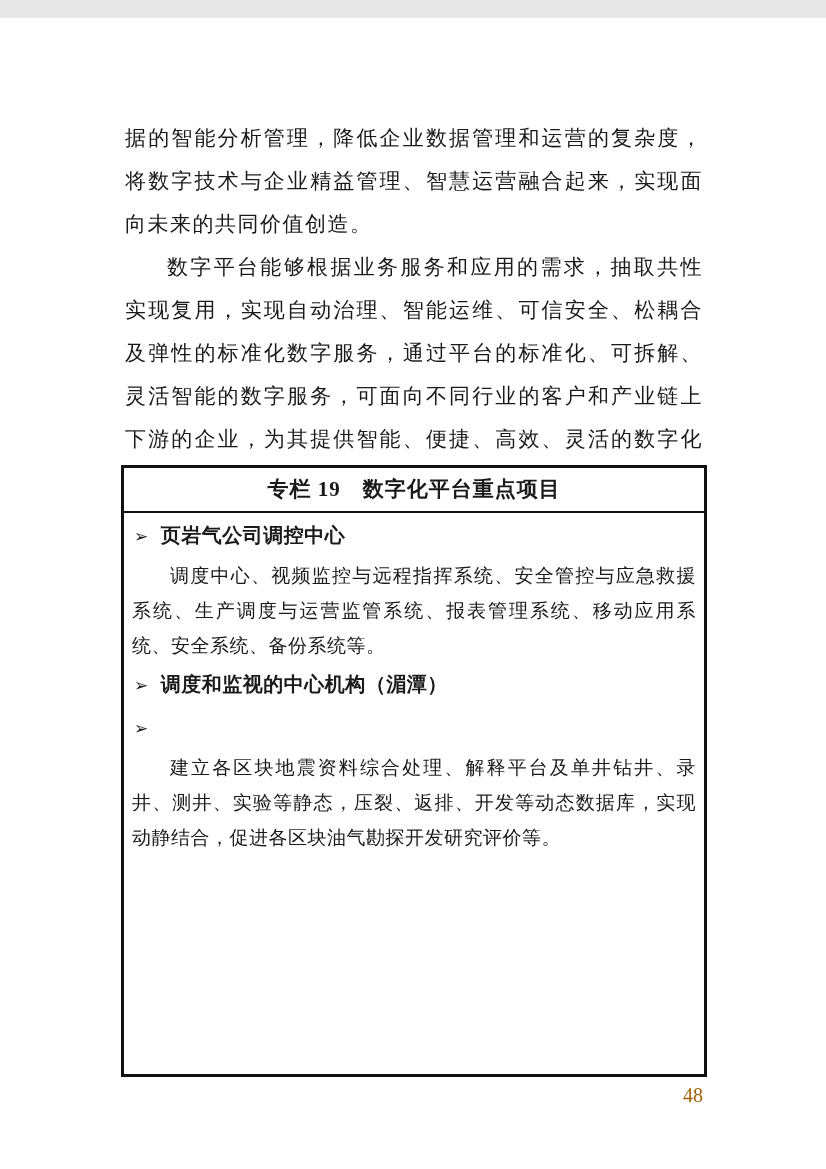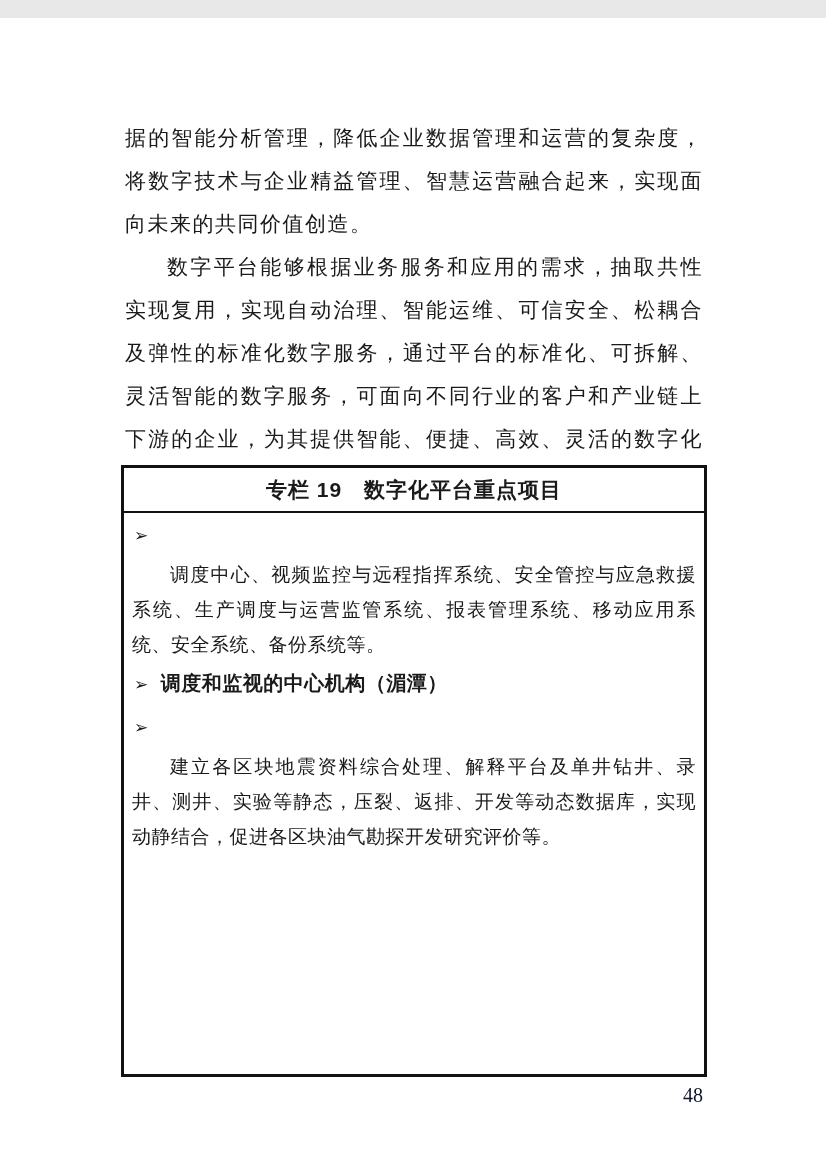--- a/index.html
+++ b/index.html
@@ -41,21 +41,21 @@
     width: 586px;
     height: 612px;
     box-sizing: border-box;
     border: 3px solid #111111;
     background: #ffffff;
   }
   .box-title {
     height: 43px;
     line-height: 43px;
     text-align: center;
-    font-family: Liberation Sans, sans-serif;
+    font-family: Liberation Serif, serif;
     font-weight: bold;
     font-size: 21px;
     letter-spacing: 1px;
     border-bottom: 2px solid #111111;
     white-space: pre;
   }
   .box-content {
     padding: 1px 8px 0 8px;
   }
   .box-heading {
@@ -81,39 +81,40 @@
     text-align: justify;
     text-justify: inter-character;
     text-indent: 2em;
   }
   .page-number {
     position: absolute;
     top: 1066px;
     right: 123px;
     font-size: 20px;
     font-family: "Liberation Serif", "DejaVu Serif", serif;
-    color: #0f172a;
+    color: #a16207;
   }
 </style>
 </head>
 <body>
 
 <div class="page">
 
   <div class="body-text">
     <p class="para">据的智能分析管理，降低企业数据管理和运营的复杂度，将数字技术与企业精益管理、智慧运营融合起来，实现面向未来的共同价值创造。</p>
     <p class="para indent">数字平台能够根据业务服务和应用的需求，抽取共性实现复用，实现自动治理、智能运维、可信安全、松耦合及弹性的标准化数字服务，通过平台的标准化、可拆解、灵活智能的数字服务，可面向不同行业的客户和产业链上下游的企业，为其提供智能、便捷、高效、灵活的数字化能力。</p>
   </div>
 
   <div class="column-box">
     <div class="box-title">专栏 19　数字化平台重点项目</div>
     <div class="box-content">
 
       <div class="box-heading">
         <span class="bullet">➢</span>
+        <span>页岩气公司调控中心</span>
       </div>
       <p class="box-para">调度中心、视频监控与远程指挥系统、安全管控与应急救援系统、生产调度与运营监管系统、报表管理系统、移动应用系统、安全系统、备份系统等。</p>
 
       <div class="box-heading">
         <span class="bullet">➢</span>
         <span>调度和监视的中心机构（湄潭）</span>
       </div>
 
       <div class="box-heading">
         <span class="bullet">➢</span>

